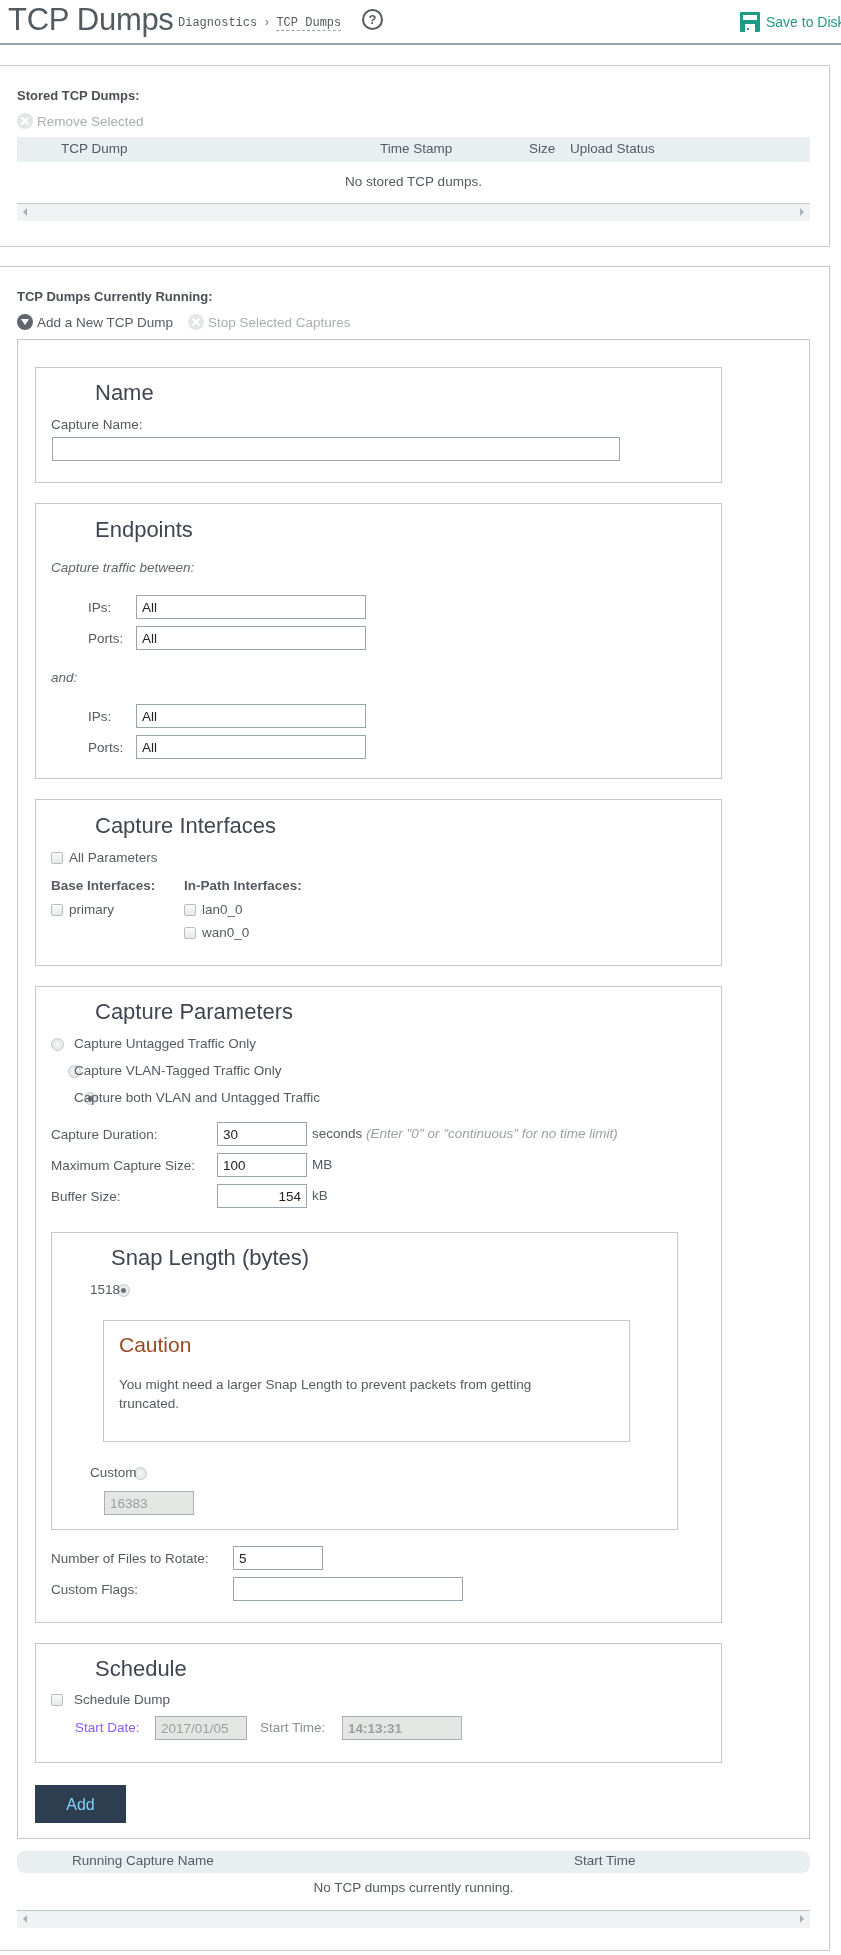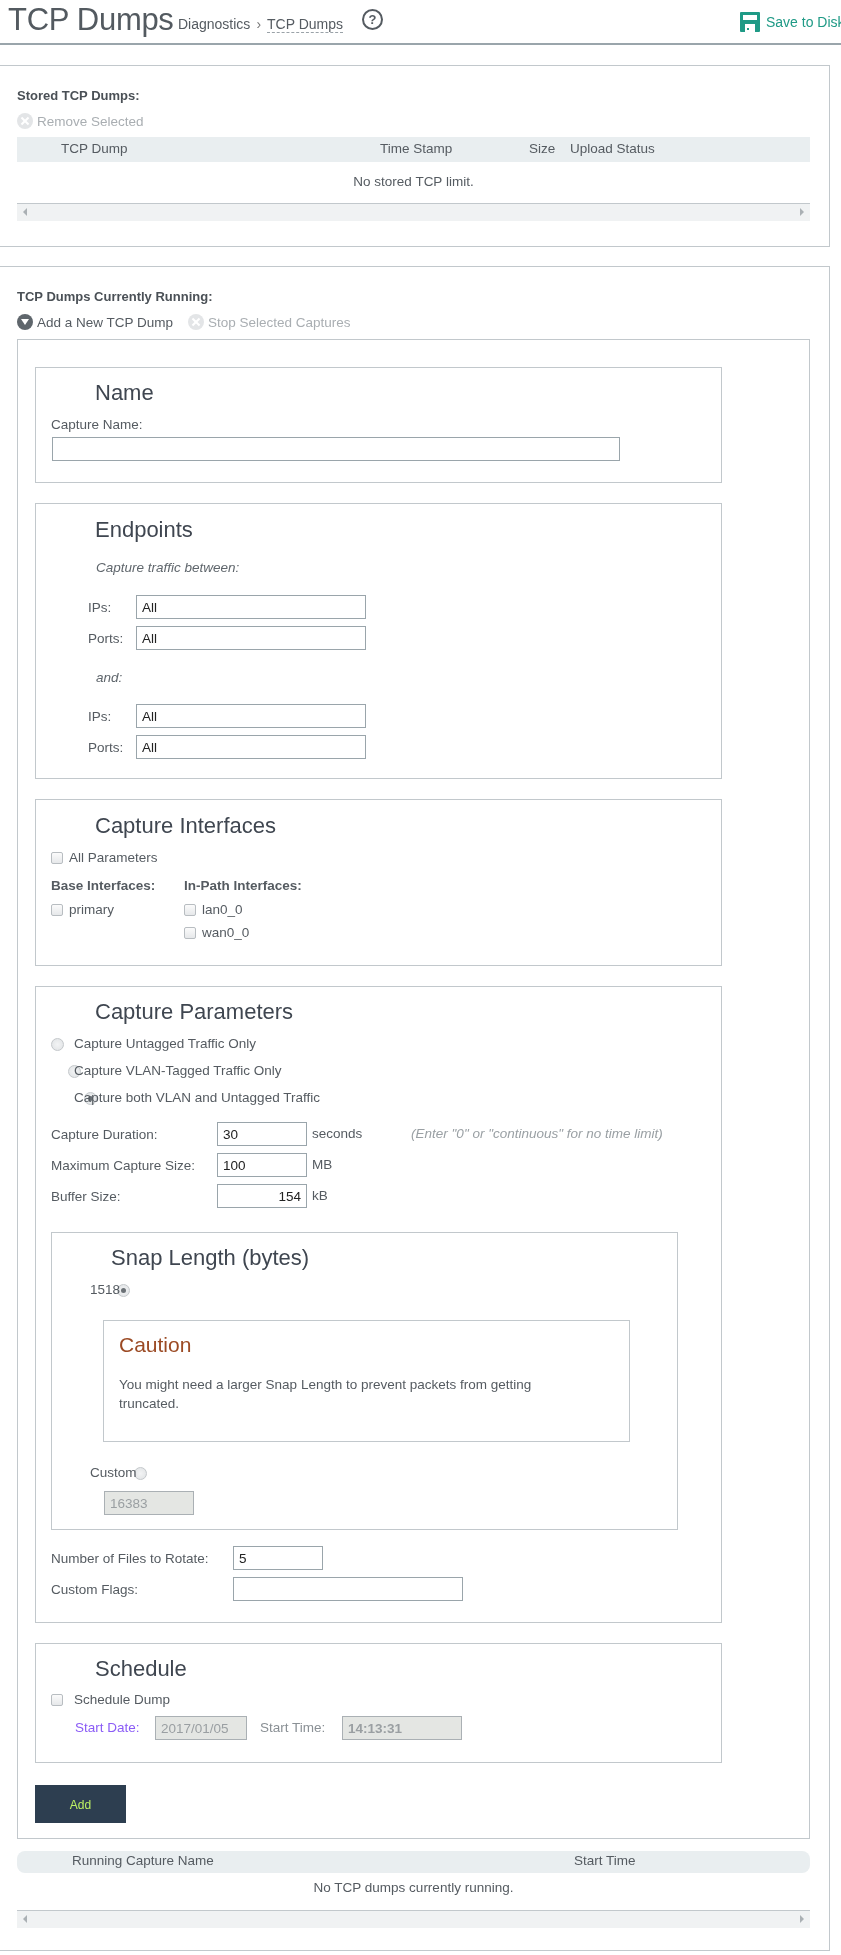--- a/index.html
+++ b/index.html
@@ -6,21 +6,21 @@
   html, body { margin: 0; padding: 0; }
   body {
     width: 841px; height: 1955px; overflow: hidden; position: relative;
     background: #ffffff; color: #555b61;
     font-family: "Liberation Sans", "DejaVu Sans", sans-serif; font-size: 13px;
   }
   .abs { position: absolute; }
 
   
   .page-title { left: 8px; top: 2px; font-size: 31px; color: #535a60; letter-spacing: -0.3px; }
-  .crumbs { left: 178px; top: 16px; font-size: 14px; color: #555b61; }
+  .crumbs { left: 178px; top: 16px; font-size: 12px; color: #555b61; font-family: Liberation Mono, monospace; }
   .crumbs .sep { margin: 0 6px; color: #777; }
   .crumbs .cur { border-bottom: 1px dashed #9aa2a8; }
   .help-icon { left: 362px; top: 9px; width: 21px; height: 21px; border: 2px solid #555b61; border-radius: 50%;
     font-size: 13px; font-weight: bold; text-align: center; line-height: 17px; color: #555b61; }
   .save-link { left: 740px; top: 12px; color: #1f9a86; font-size: 14px; display: flex; align-items: center; white-space: nowrap; }
   .save-link svg { margin-right: 6px; }
   .hdr-line { left: 0; top: 43px; width: 841px; height: 2px; background: #9aa5ab; }
 
   
   .panel { border: 1px solid #c2c8cc; background: #fff; }
@@ -40,28 +40,28 @@
   .thead span { position: absolute; top: 4px; }
   .empty-msg { font-size: 13.5px; color: #555b61; text-align: center; }
   .hscroll { background: #f0f2f3; border-top: 1px solid #c2c8cc; }
   .hscroll .l, .hscroll .r { position: absolute; top: 4px; width: 0; height: 0; border-top: 4px solid transparent; border-bottom: 4px solid transparent; }
   .hscroll .l { left: 6px; border-right: 4px solid #aab0b4; }
   .hscroll .r { right: 6px; border-left: 4px solid #aab0b4; }
 
   .box { border: 1px solid #c2c8cc; background: #fff; }
   .box-title { font-size: 22px; color: #3f4650; font-weight: normal; margin-left: 44px; }
   .lbl { font-size: 13.5px; color: #555b61; }
-  .ital { font-style: italic; color: #5f666c; margin-left: 45px; }
+  .ital { font-style: italic; color: #5f666c; }
   .inp { border: 1px solid #9aa5ab; background: #fff; height: 24px; font-size: 13.5px; color: #222; padding: 3px 5px; line-height: 16px; }
   .inp.dis { background: #e4e6e3; color: #9a9fa2; border-color: #aab0b4; }
   .chk { width: 12px; height: 12px; border: 1px solid #b8bdc1; border-radius: 2px; background: linear-gradient(#fbfbfb,#e6e8ea); display: inline-block; }
   .radio { width: 13px; height: 13px; border: 1px solid #c4c8cb; border-radius: 50%; background: radial-gradient(#f3f4f5,#dfe2e4); display: inline-block; position: relative; }
   .radio.on::after { content: ""; position: absolute; left: 3px; top: 3px; width: 5px; height: 5px; border-radius: 50%; background: #6b7176; }
   .caution-title { font-size: 21px; color: #9b4a24; }
-  .add-btn { background: #2d3e50; color: #bef264; font-size: 12px; text-align: center; line-height: 38px; border: none; }
+  .add-btn { background: #2d3e50; color: #7dd3fc; font-size: 16px; text-align: center; line-height: 38px; border: none; }
 </style>
 </head>
 <body>
 
 
 
 
 <div class="abs page-title">TCP Dumps</div>
 <div class="abs crumbs">
   <span>Diagnostics</span><span class="sep">›</span><span class="cur">TCP Dumps</span>
@@ -84,21 +84,21 @@
 <div class="abs action disabled" style="left:17px; top:113px;">
   <span class="circ x"></span>
   <span>Remove Selected</span>
 </div>
 <div class="abs thead" style="left:17px; top:137px; width:793px; height:25px;">
   <span style="left:44px;">TCP Dump</span>
   <span style="left:363px;">Time Stamp</span>
   <span style="left:512px;">Size</span>
   <span style="left:553px;">Upload Status</span>
 </div>
-<div class="abs empty-msg" style="left:17px; top:174px; width:793px;">No stored TCP limit.</div>
+<div class="abs empty-msg" style="left:17px; top:174px; width:793px;">No stored TCP dumps.</div>
 <div class="abs hscroll" style="left:17px; top:203px; width:793px; height:18px;">
   <span class="l"></span>
   <span class="r"></span>
 </div>
 
 
 <div class="abs panel" style="left:-1px; top:266px; width:831px; height:1685px;"></div>
 <div class="abs section-title" style="left:17px; top:289px;">TCP Dumps Currently Running:</div>
 <div class="abs action enabled" style="left:17px; top:314px;">
   <span class="circ down"></span>

